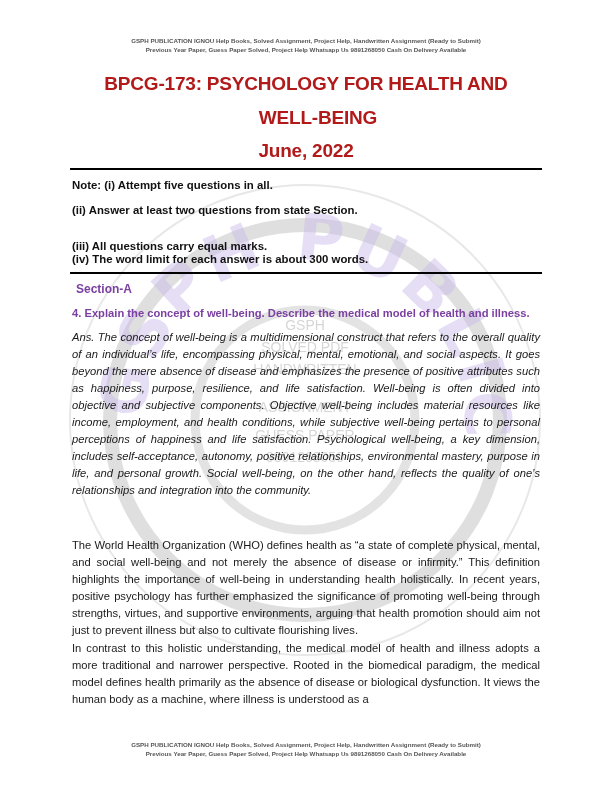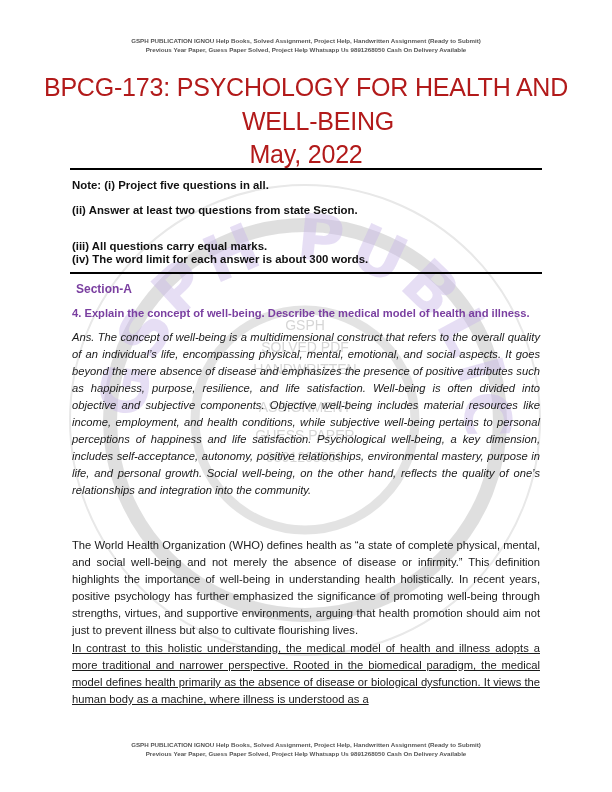--- a/index.html
+++ b/index.html
@@ -9,21 +9,21 @@
   }
   .watermark { position: absolute; left: 0; top: 0; width: 612px; height: 792px; pointer-events: none; z-index: 0; }
   .header, .footer {
     position: absolute; left: 0; width: 612px; text-align: center;
     font-size: 6.2px; font-weight: bold; color: #555; line-height: 9px; z-index: 2;
   }
   .header { top: 36px; }
   .footer { top: 740px; }
   .title {
     position: absolute; left: 0; width: 612px; text-align: center; z-index: 2;
-    color: #b21a1a; font-weight: normal; font-size: 25px; letter-spacing: -0.2px;
+    color: #b21a1a; font-weight: bold; font-size: 19px; letter-spacing: -0.2px;
   }
   .t1 { top: 73px; }
   .t2 { top: 107px; padding-left: 12px; }
   .t3 { top: 140px; }
   .rule { position: absolute; left: 70px; width: 472px; height: 2px; background: #000; z-index: 2; }
   .r1 { top: 168px; }
   .r2 { top: 272px; }
   .note {
     position: absolute; left: 72px; font-size: 11.4px; font-weight: bold; color: #111; z-index: 2; white-space: nowrap;
   }
@@ -32,21 +32,21 @@
   .n3 { top: 240px; }
   .n4 { top: 253px; }
   .section { position: absolute; left: 76px; top: 282px; font-size: 12px; font-weight: bold; color: #7a3fa0; z-index: 2; }
   .question { position: absolute; left: 72px; top: 307px; font-size: 11.2px; font-weight: bold; color: #7a3fa0; z-index: 2; white-space: nowrap; }
   .para {
     position: absolute; left: 72px; width: 468px; font-size: 11.2px; line-height: 17px;
     text-align: justify; color: #1a1a1a; z-index: 2;
   }
   .p1 { top: 329px; font-style: italic; }
   .p2 { top: 537px; }
-  .p3 { top: 640px; text-decoration: underline; }
+  .p3 { top: 640px; }
 </style>
 </head>
 <body>
 
 <svg class="watermark" viewBox="0 0 612 792">
   <defs>
     <path id="arcTop" d="M 145 420 A 160 160 0 0 1 465 420"></path>
   </defs>
   <circle cx="305" cy="420" r="235" fill="none" stroke="#e8e8e8" stroke-width="2"></circle>
   <circle cx="305" cy="420" r="195" fill="none" stroke="#c4c4c4" stroke-width="14" opacity="0.55"></circle>
@@ -64,25 +64,25 @@
   </g>
 </svg>
 
 <div class="header">
   <div>GSPH PUBLICATION IGNOU Help Books, Solved Assignment, Project Help, Handwritten Assignment (Ready to Submit)</div>
   <div>Previous Year Paper, Guess Paper Solved, Project Help Whatsapp Us 9891268050 Cash On Delivery Available</div>
 </div>
 
 <div class="title t1">BPCG-173: PSYCHOLOGY FOR HEALTH AND</div>
 <div class="title t2">WELL-BEING</div>
-<div class="title t3">May, 2022</div>
+<div class="title t3">June, 2022</div>
 
 <div class="rule r1"></div>
 
-<div class="note n1">Note: (i) Project five questions in all.</div>
+<div class="note n1">Note: (i) Attempt five questions in all.</div>
 <div class="note n2">(ii) Answer at least two questions from state Section.</div>
 <div class="note n3">(iii) All questions carry equal marks.</div>
 <div class="note n4">(iv) The word limit for each answer is about 300 words.</div>
 
 <div class="rule r2"></div>
 
 <div class="section">Section-A</div>
 <div class="question">4. Explain the concept of well-being. Describe the medical model of health and illness.</div>
 
 <div class="para p1">Ans. The concept of well-being is a multidimensional construct that refers to the overall quality of an individual’s life, encompassing physical, mental, emotional, and social aspects. It goes beyond the mere absence of disease and emphasizes the presence of positive attributes such as happiness, purpose, resilience, and life satisfaction. Well-being is often divided into objective and subjective components. Objective well-being includes material resources like income, employment, and health conditions, while subjective well-being pertains to personal perceptions of happiness and life satisfaction. Psychological well-being, a key dimension, includes self-acceptance, autonomy, positive relationships, environmental mastery, purpose in life, and personal growth. Social well-being, on the other hand, reflects the quality of one’s relationships and integration into the community.</div>

